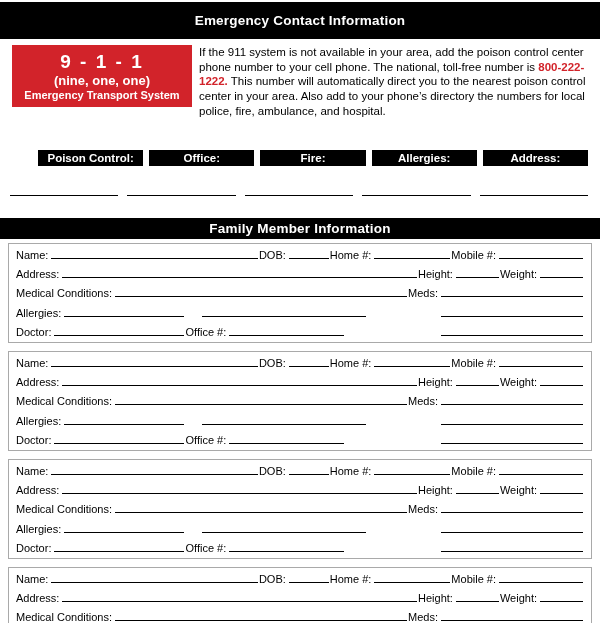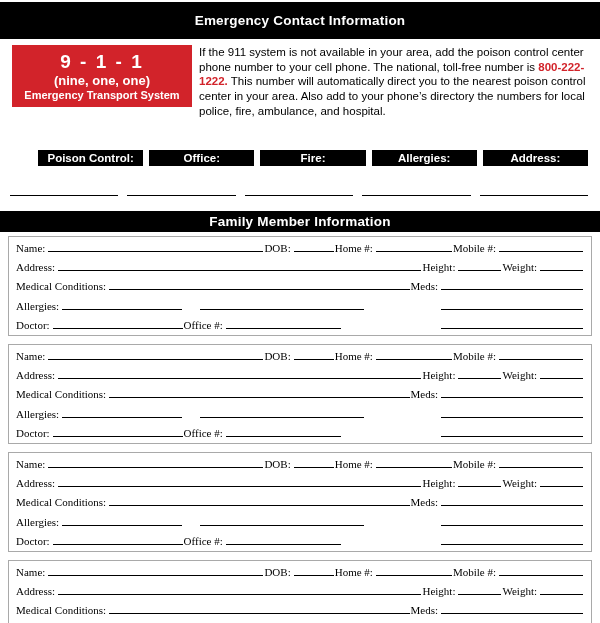--- a/index.html
+++ b/index.html
@@ -12,21 +12,21 @@
   body{
     width:600px;height:623px;overflow:hidden;background:#fff;color:#000;
     font-family:"Liberation Sans", sans-serif;
   }
   
   .bar{
     height:37px;margin-top:2px;background:var(--bar-black);color:#fff;
     display:flex;align-items:center;justify-content:center;
     font-weight:bold;font-size:13.5px;letter-spacing:.2px;
   }
-  .bar.family{height:21px;margin-top:15px;}
+  .bar.family{height:21px;margin-top:22px;}
   
   .info{display:flex;margin:6px 8px 0 12px;}
   .red-box{
     width:180px;height:62px;flex:0 0 180px;background:var(--accent-red);
     color:#fff;font-weight:bold;text-align:center;
     display:flex;flex-direction:column;justify-content:center;line-height:1.15;
   }
   .red-number{font-size:19px;letter-spacing:2px;}
   .red-sub{font-size:13px;margin-top:1px;}
   .red-caption{font-size:11px;}
@@ -38,21 +38,21 @@
     flex:1;height:16px;background:var(--bar-black);color:#fff;
     display:flex;align-items:center;justify-content:center;
     font-weight:bold;font-size:11.5px;
   }
   .contact-lines{display:flex;gap:9px;margin:29px 12px 0 10px;}
   .contact-line{flex:1;height:0;border-bottom:1px solid #000;}
   
   .members{margin:4px 8px 0 8px;}
   .card{
     height:100px;border:1px solid var(--card-border);margin-bottom:8px;
-    padding:2px 8px 0 7px;font-size:11px;line-height:19.4px;font-family:Liberation Serif, serif;
+    padding:2px 8px 0 7px;font-size:11px;line-height:19.4px;
   }
   .card:last-child{height:110px;margin-bottom:0;}
   .frow{display:flex;align-items:baseline;white-space:nowrap;}
   .lbl{flex:0 0 auto;margin-right:3px;}
   .gap{margin-left:1px;}
   .line{display:inline-block;height:10px;border-bottom:1px solid #000;flex:0 0 auto;}
   .grow{flex:1 1 40px;}
   .right{margin-left:auto;}
   .w40{width:40px;}.w43{width:43px;}.w76{width:76px;}.w84{width:84px;}
   .w115{width:115px;}.w120{width:120px;}.w130{width:130px;}

